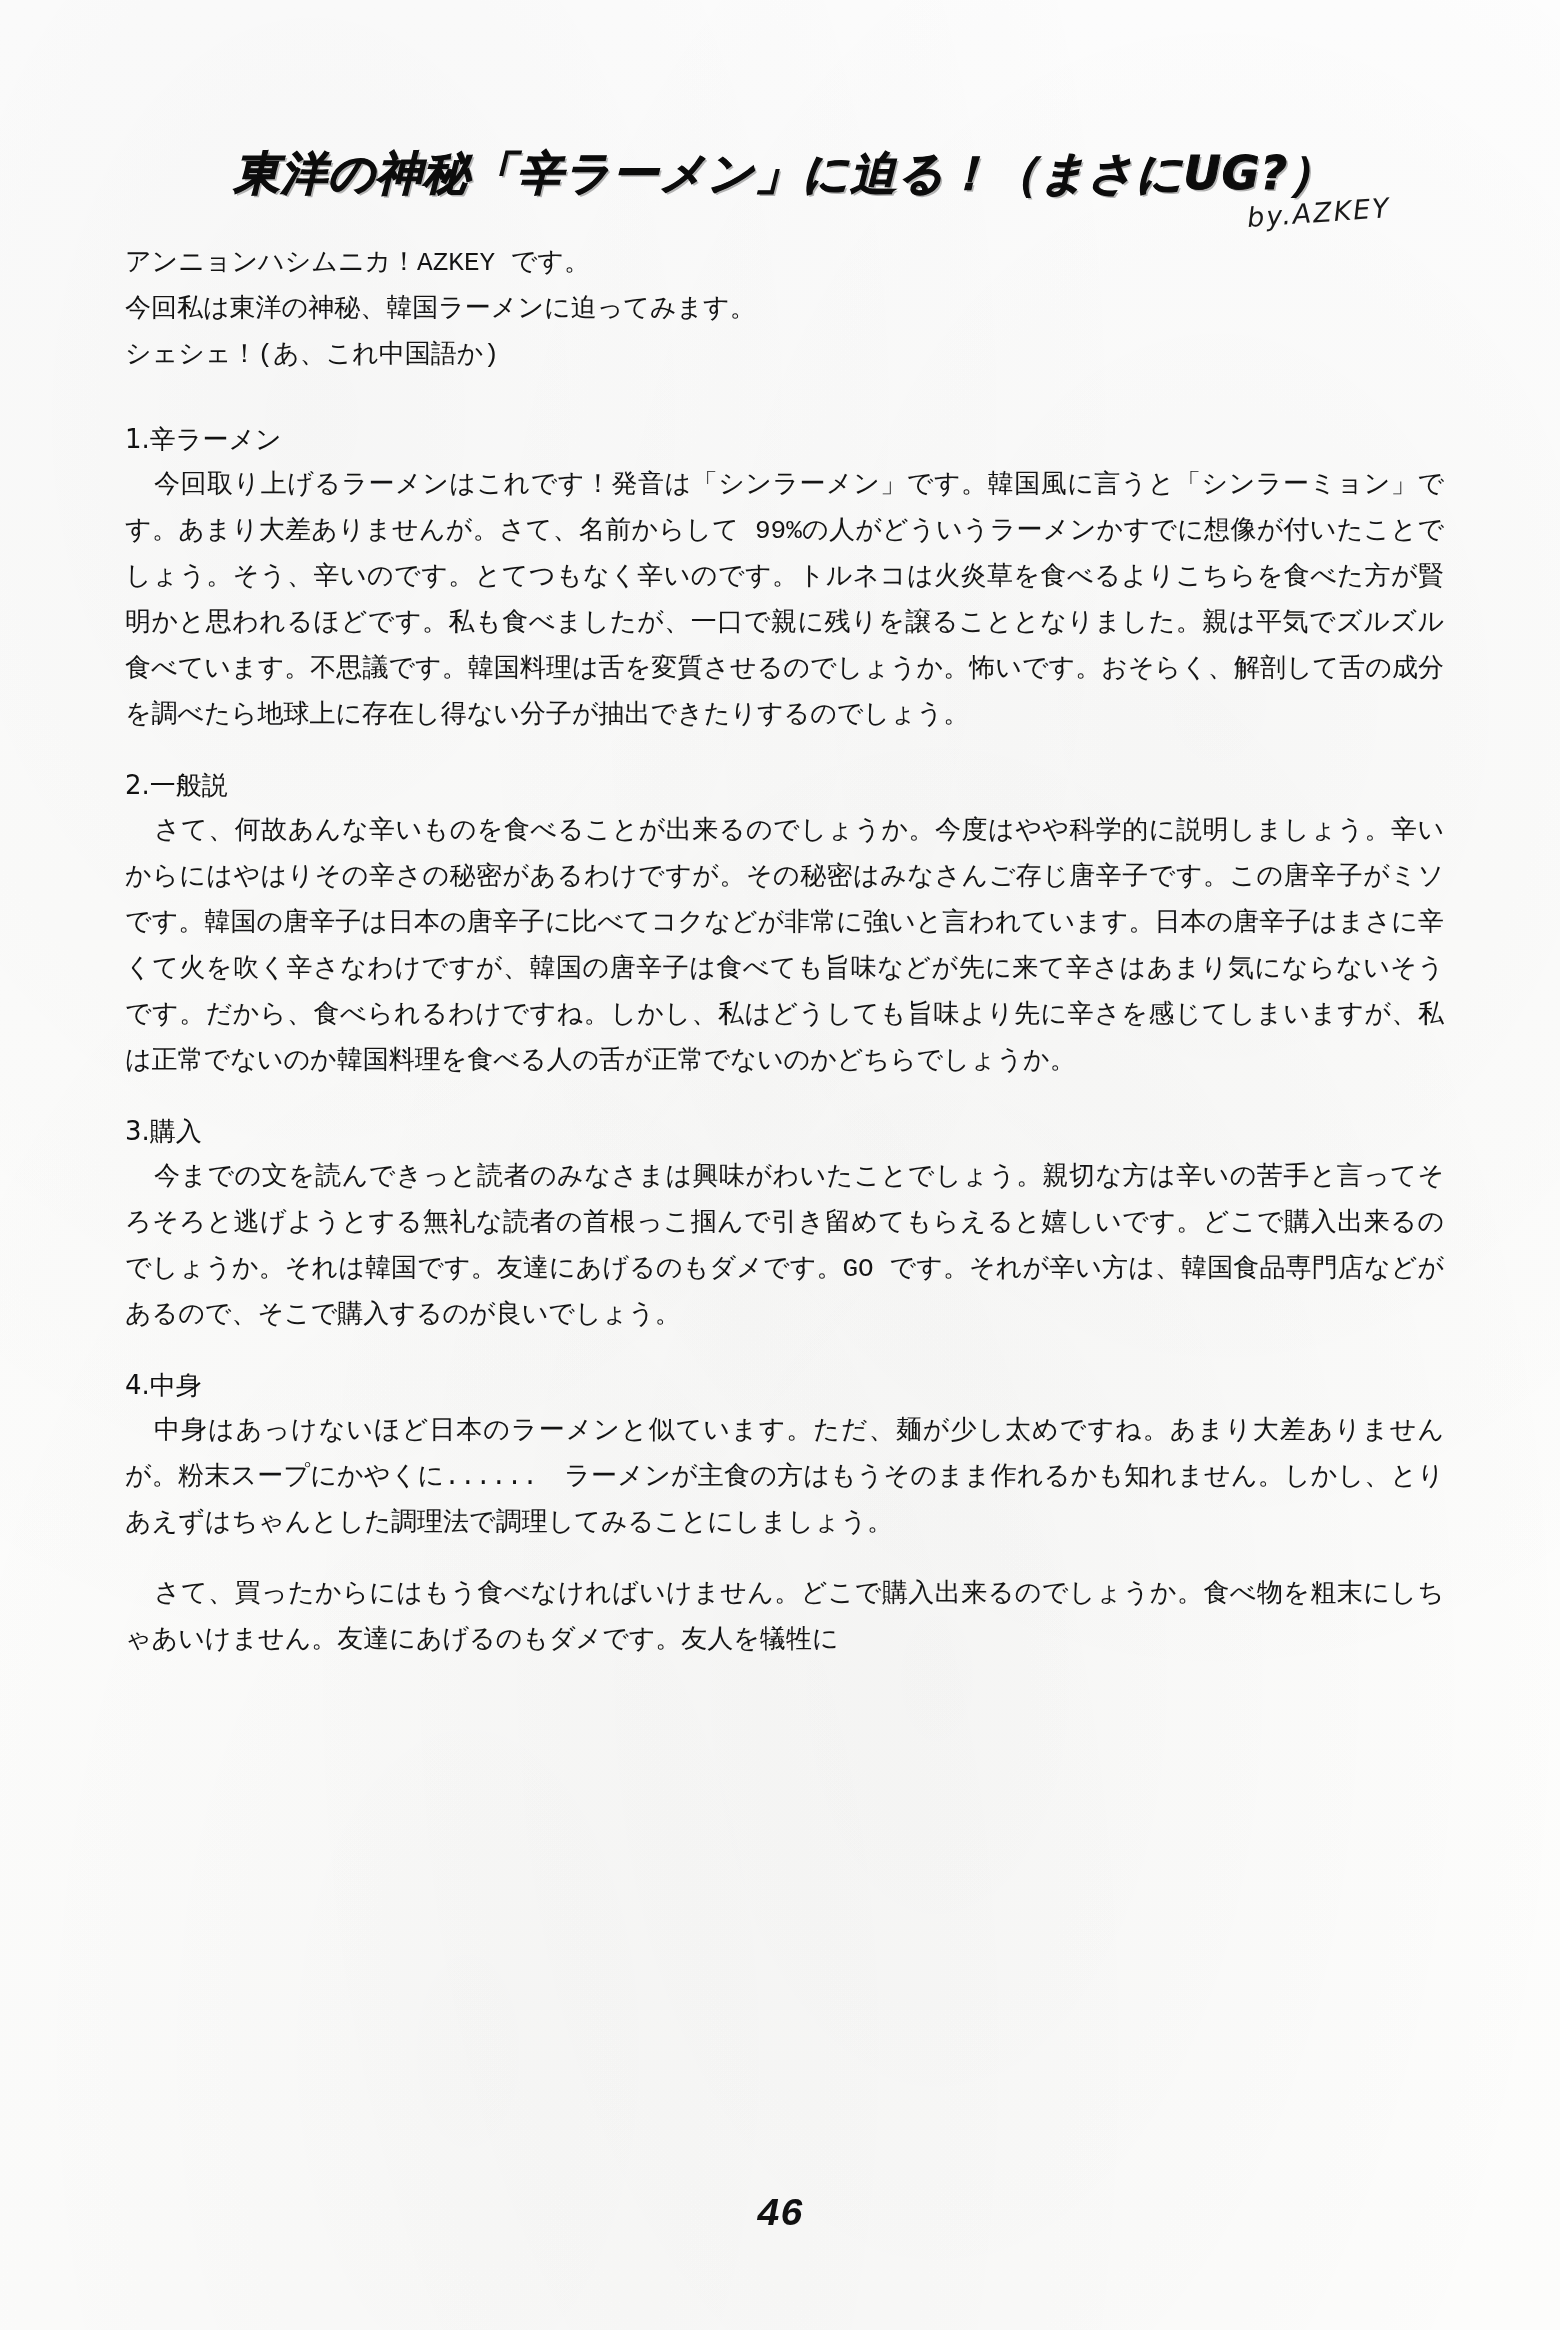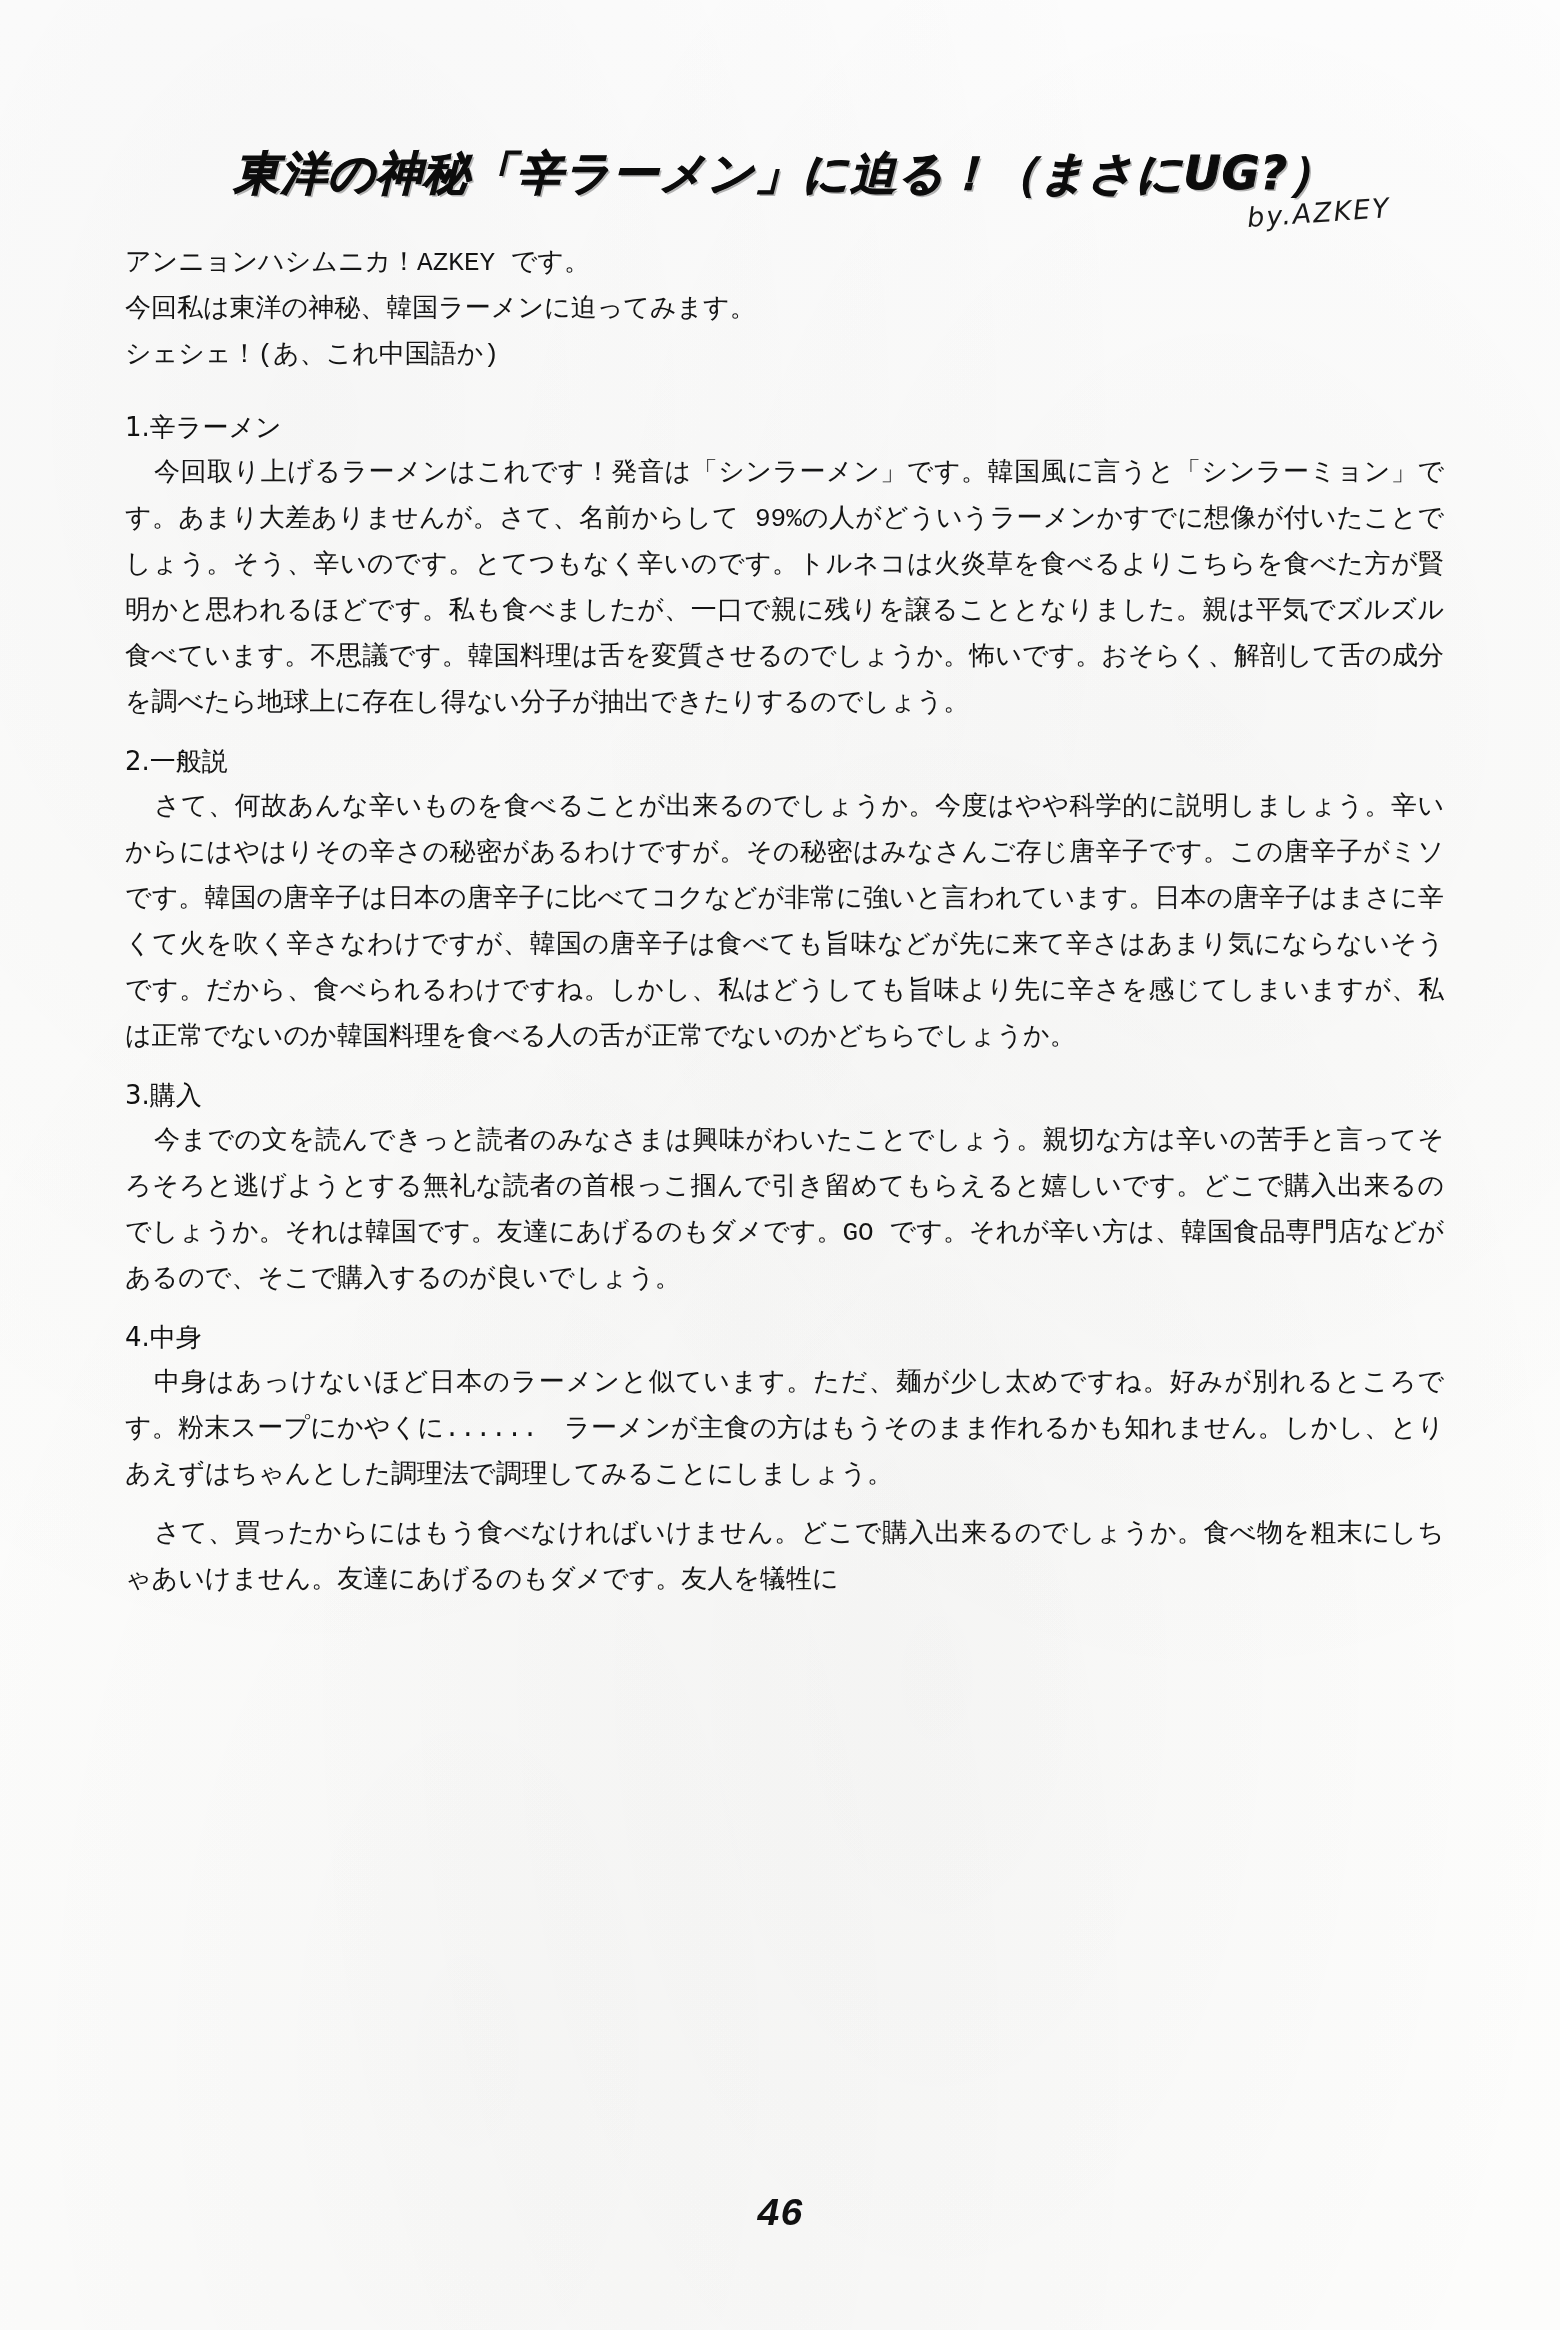--- a/index.html
+++ b/index.html
@@ -75,21 +75,21 @@
     text-justify: inter-character;
   }
   .intro {
     margin-top: 5.9px;
   }
   .intro p {
     margin: 0;
     white-space: nowrap;
   }
   .section {
-    margin-top: 13px;
+    margin-top: 25px;
   }
   .section-heading {
     font-family: "DejaVu Sans", "Liberation Sans", sans-serif;
     font-size: 26px;
     line-height: 45px;
     font-weight: normal;
     color: #111111;
     margin: 0;
   }
   .section-body {
@@ -143,21 +143,21 @@
       <p class="section-body">さて、何故あんな辛いものを食べることが出来るのでしょうか。今度はやや科学的に説明しましょう。辛いからにはやはりその辛さの秘密があるわけですが。その秘密はみなさんご存じ唐辛子です。この唐辛子がミソです。韓国の唐辛子は日本の唐辛子に比べてコクなどが非常に強いと言われています。日本の唐辛子はまさに辛くて火を吹く辛さなわけですが、韓国の唐辛子は食べても旨味などが先に来て辛さはあまり気にならないそうです。だから、食べられるわけですね。しかし、私はどうしても旨味より先に辛さを感じてしまいますが、私は正常でないのか韓国料理を食べる人の舌が正常でないのかどちらでしょうか。</p>
     </div>
 
     <div class="section">
       <h2 class="section-heading">3.購入</h2>
       <p class="section-body">今までの文を読んできっと読者のみなさまは興味がわいたことでしょう。親切な方は辛いの苦手と言ってそろそろと逃げようとする無礼な読者の首根っこ掴んで引き留めてもらえると嬉しいです。どこで購入出来るのでしょうか。それは韓国です。友達にあげるのもダメです。GO です。それが辛い方は、韓国食品専門店などがあるので、そこで購入するのが良いでしょう。</p>
     </div>
 
     <div class="section">
       <h2 class="section-heading">4.中身</h2>
-      <p class="section-body">中身はあっけないほど日本のラーメンと似ています。ただ、麺が少し太めですね。好みが別れるところです。粉末スープにかやくに......　ラーメンが主食の方はもうそのまま作れるかも知れません。しかし、とりあえずはちゃんとした調理法で調理してみることにしましょう。</p>
+      <p class="section-body">中身はあっけないほど日本のラーメンと似ています。ただ、麺が少し太めですね。あまり大差ありませんが。粉末スープにかやくに......　ラーメンが主食の方はもうそのまま作れるかも知れません。しかし、とりあえずはちゃんとした調理法で調理してみることにしましょう。</p>
     </div>
 
     <div class="section">
       <p class="section-body">さて、買ったからにはもう食べなければいけません。どこで購入出来るのでしょうか。食べ物を粗末にしちゃあいけません。友達にあげるのもダメです。友人を犠牲に</p>
     </div>
 
   </div>
 
   <div class="page-number">46</div>
 

